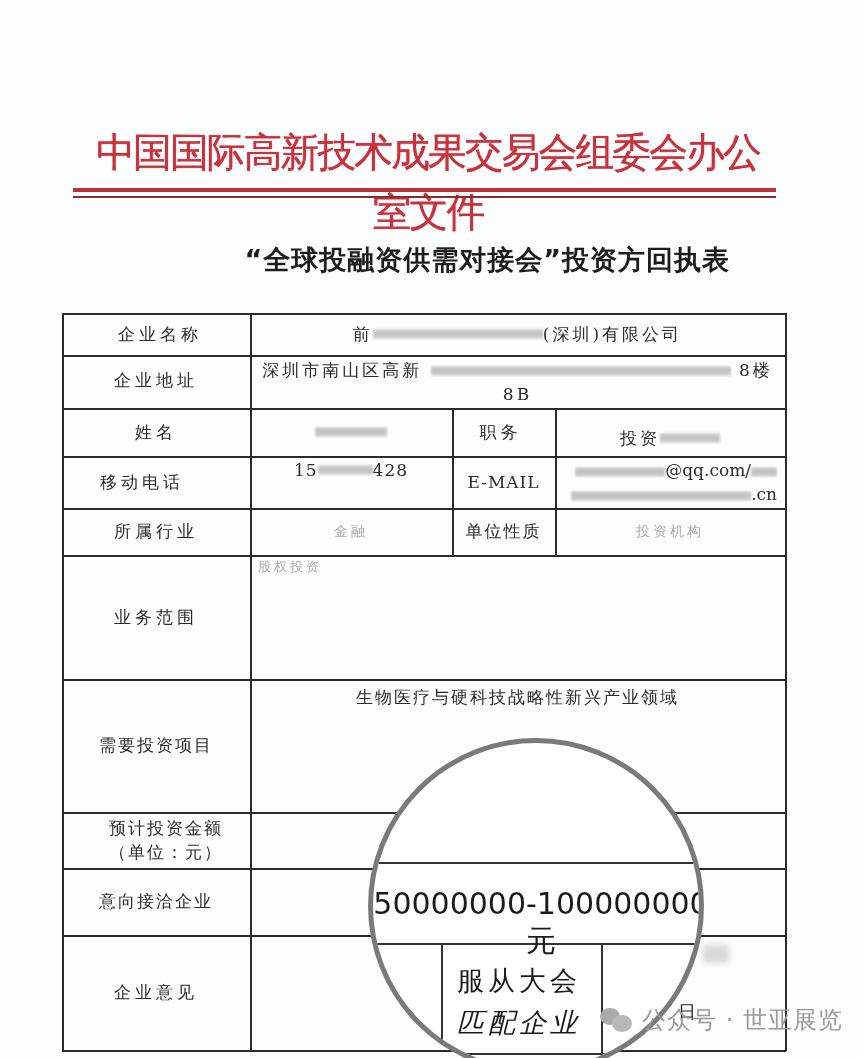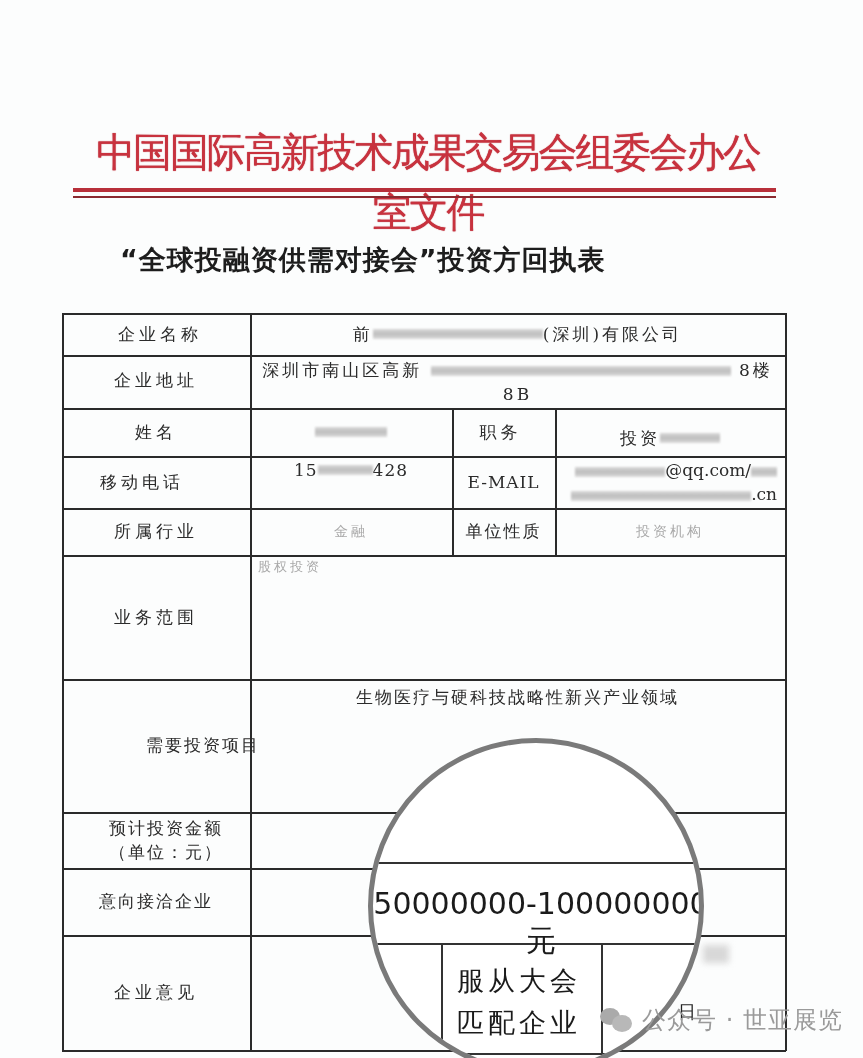--- a/index.html
+++ b/index.html
@@ -14,21 +14,21 @@
     position:absolute; left:78px; top:122px; width:700px; height:60px;
     text-align:center; font-family:"DejaVu Sans", sans-serif;
     font-size:40px; line-height:60px; letter-spacing:-2px;
     color:#c8323e; transform:scaleX(0.97);
     text-shadow:0 0 1px #b0202c;
   }
   .red-line-thick { position:absolute; left:73px; top:188px; width:703px; height:4px; background:#b8303a; }
   .red-line-thin { position:absolute; left:73px; top:196px; width:703px; height:2px; background:#8a2a30; }
   .subtitle {
     position:absolute; left:120px; top:238px; width:610px; height:44px;
-    text-align:left; font-family:"DejaVu Sans", sans-serif; font-weight:bold;
+    text-align:right; font-family:"DejaVu Sans", sans-serif; font-weight:bold;
     font-size:27px; line-height:44px; color:#1d1d1d; letter-spacing:1px;
   }
   .tbl { position:absolute; left:62px; top:313px; width:724px; height:738px; }
   .hl { position:absolute; height:1.5px; background:#2a2a2a; }
   .vl { position:absolute; width:1.5px; background:#2a2a2a; }
   .cell {
     position:absolute; display:flex; align-items:center; justify-content:center;
     font-size:17px; color:#2b2b2b; letter-spacing:3px; text-align:center;
   }
   .cell.label { letter-spacing:4px; }
@@ -134,21 +134,21 @@
   </div>
 
   <div class="cell label" style="left:0;top:195px;width:188px;height:47px;">所属行业</div>
   <div class="cell faint" style="left:188px;top:195px;width:202px;height:47px;font-size:14px;">金融</div>
   <div class="cell label" style="left:390px;top:195px;width:103px;height:47px;letter-spacing:2px;">单位性质</div>
   <div class="cell faint" style="left:493px;top:195px;width:230px;height:47px;font-size:14px;">投资机构</div>
 
   <div class="cell label" style="left:0;top:242px;width:188px;height:124px;">业务范围</div>
   <div class="cell faint" style="left:196px;top:244px;width:120px;height:20px;font-size:13px;justify-content:flex-start;">股权投资</div>
 
-  <div class="cell label" style="left:0;top:366px;width:188px;height:133px;letter-spacing:2px;padding-left:47px;">需要投资项目</div>
+  <div class="cell label" style="left:0;top:366px;width:188px;height:133px;letter-spacing:2px;">需要投资项目</div>
   <div class="cell" style="left:188px;top:370px;width:535px;height:28px;letter-spacing:2px;">生物医疗与硬科技战略性新兴产业领域</div>
 
   <div class="cell label" style="left:0;top:499px;width:188px;height:56px;flex-direction:column;line-height:24px;letter-spacing:2px;margin-left:10px;">
     <div>预计投资金额</div>
     <div>（单位：元）</div>
   </div>
 
   <div class="cell label" style="left:0;top:555px;width:188px;height:67px;letter-spacing:2px;">意向接洽企业</div>
 
   <div class="cell label" style="left:0;top:622px;width:188px;height:115px;">企业意见</div>
@@ -158,21 +158,21 @@
 <div class="date-frag">日</div>
 
 <div class="mag">
   <div class="mhl" style="top:119px;"></div>
   <div class="mhl" style="top:200px;"></div>
   <div class="mhl" style="top:310px;"></div>
   <div class="mvl" style="left:68px;top:200px;height:110px;"></div>
   <div class="mvl" style="left:228px;top:200px;height:110px;"></div>
   <div class="mag-amount" style="top:143px;">50000000-100000000 元</div>
   <div class="mag-opinion" style="left:84px;top:218px;">服从大会</div>
-  <div class="mag-opinion" style="left:84px;top:260px;">匹配企业</div>
+  <div class="mag-opinion" style="left:84px;top:260px;font-style:italic;">匹配企业</div>
 </div>
 
 <div class="watermark">
   <span class="wm-icon">
       <span class="b1"></span>
       <span class="b2"></span>
     </span>
   <span>公众号 · 世亚展览</span>
 </div>
 

